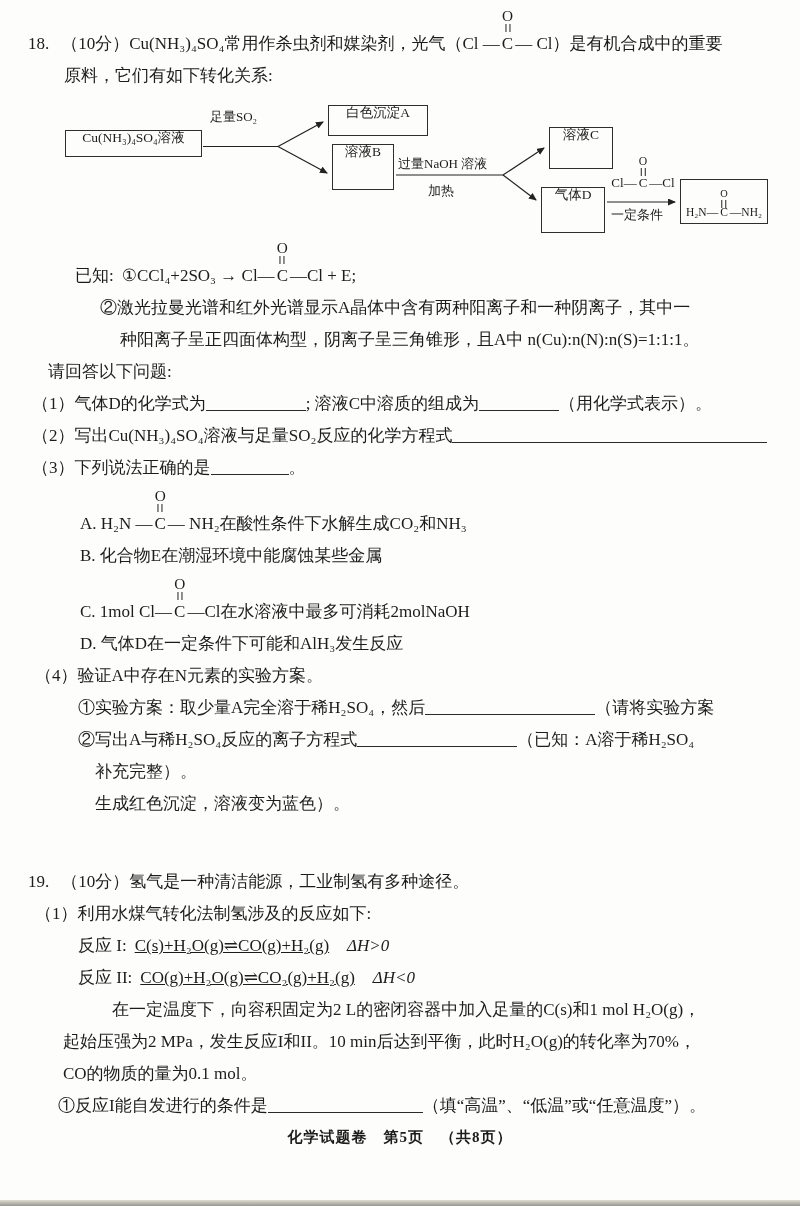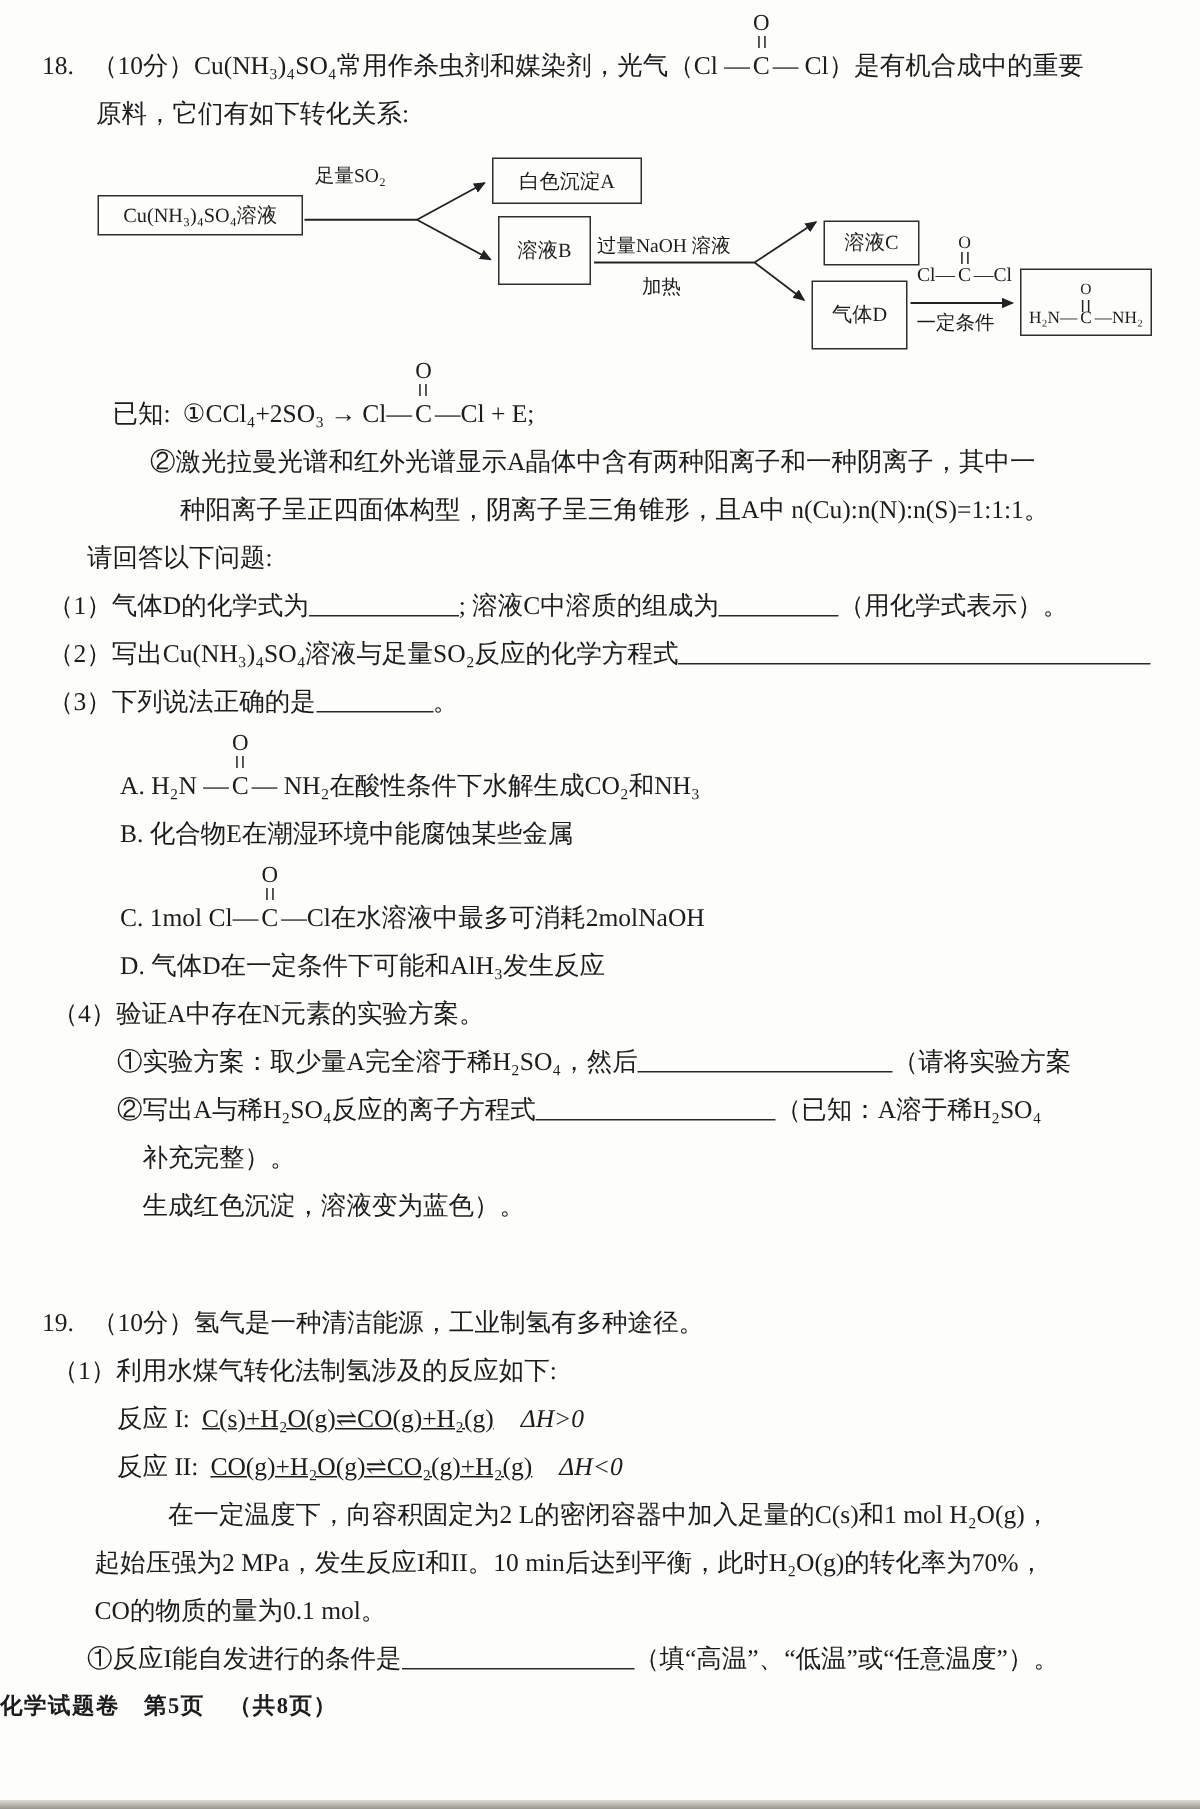--- a/index.html
+++ b/index.html
@@ -41,31 +41,31 @@
   }
   
   .flowchart{
     position:relative;width:740px;height:136px;
     margin:8px 0 0 32px;
   }
   .flow-arrows{position:absolute;left:0;top:0;}
   .fbox{
     position:absolute;
     border:1.3px solid #2e2e2e;
-    display:flex;align-items:center;justify-content:center;
+    display:flex;align-items:flex-start;justify-content:center;
     font-size:13.5px;line-height:1;white-space:nowrap;
     background:transparent;
   }
   .fbox.urea{align-items:flex-end;padding-bottom:5px;font-size:11.5px;}
   .flabel{position:absolute;font-size:13px;line-height:17px;white-space:nowrap;}
   .flabel.center{text-align:center;}
   .sec19{margin-top:46px;}
   .footer{
     position:absolute;left:0;right:0;top:1128px;
-    font-size:15px;font-weight:bold;letter-spacing:1px;
+    text-align:center;font-size:15px;font-weight:bold;letter-spacing:1px;
   }
   .scan-edge{
     position:absolute;left:0;right:0;bottom:0;height:6px;
     background:linear-gradient(#dedcd4,#98958c);
   }
 </style>
 </head>
 <body>
 
 <div class="page">
@@ -101,21 +101,21 @@
       </div>
     <div class="flabel" style="left:150px;top:8px">足量SO₂</div>
     <div class="fbox" style="left:268px;top:5px;width:100px;height:31px">
         <span>白色沉淀A</span>
       </div>
     <div class="fbox" style="left:272px;top:44px;width:62px;height:46px">
         <span>溶液B</span>
       </div>
     <div class="flabel" style="left:338px;top:55px">过量NaOH 溶液</div>
     <div class="flabel" style="left:368px;top:82px">加热</div>
-    <div class="fbox" style="left:489px;top:47px;width:64px;height:30px">
+    <div class="fbox" style="left:489px;top:27px;width:64px;height:42px">
         <span>溶液C</span>
       </div>
     <div class="fbox" style="left:481px;top:87px;width:64px;height:46px">
         <span>气体D</span>
       </div>
 
     <div class="flabel center" style="left:545px;top:74px;width:76px">
       <span>Cl—</span><span class="cstruct"><span class="cs-above">
             <span class="cs-o">O</span>
             <span class="cs-bond"></span>
@@ -133,21 +133,21 @@
 
   <div class="line pad-struct" style="margin-left:47px">
     <span class="gap-r">已知:</span><span>①CCl₄+2SO₃ → Cl—</span><span class="cstruct"><span class="cs-above">
           <span class="cs-o">O</span>
           <span class="cs-bond"></span>
         </span><span>C</span></span><span>—Cl  + E;</span>
   </div>
   <div class="line" style="margin-left:72px">②激光拉曼光谱和红外光谱显示A晶体中含有两种阳离子和一种阴离子，其中一</div>
   <div class="line" style="margin-left:92px">种阳离子呈正四面体构型，阴离子呈三角锥形，且A中 n(Cu):n(N):n(S)=1:1:1。</div>
 
-  <div class="line" style="margin-left:30px">请回答以下问题:</div>
+  <div class="line" style="margin-left:20px">请回答以下问题:</div>
 
   <div class="line" style="margin-left:4px">
     <span>（1）气体D的化学式为</span><span class="blank" style="width:100px"></span><span>; 溶液C中溶质的组成为</span><span class="blank" style="width:80px"></span><span>（用化学式表示）。</span>
   </div>
 
   <div class="line" style="margin-left:4px">
     <span>（2）写出Cu(NH₃)₄SO₄溶液与足量SO₂反应的化学方程式</span><span class="blank" style="width:315px"></span>
   </div>
 
   <div class="line" style="margin-left:4px">

